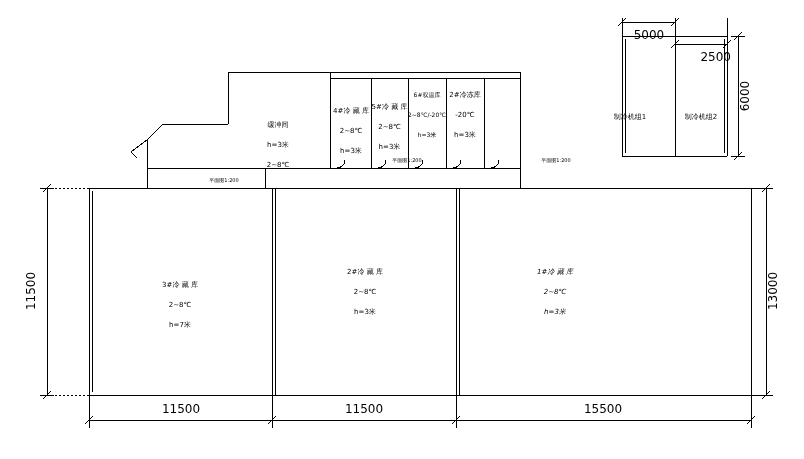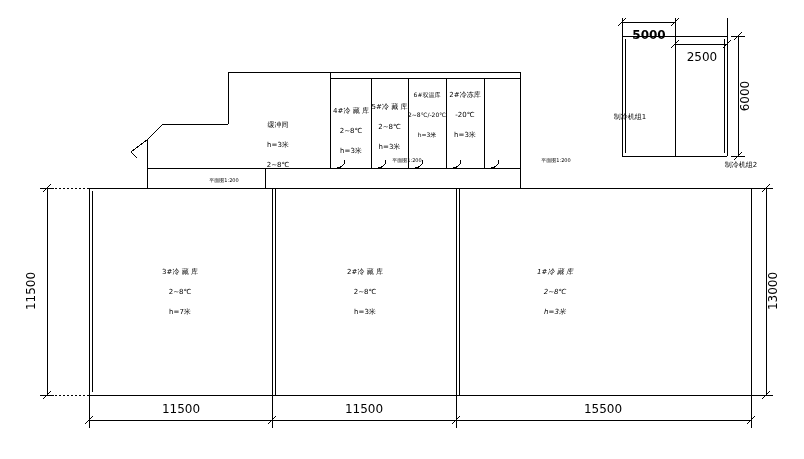--- a/index.html
+++ b/index.html
@@ -148,47 +148,47 @@
     <div>2~8℃/-20℃</div>
     <div>h=3米</div>
   </div>
 
   <div class="room" style="left:446px; top:80px; width:38px;">
     <div>2#冷冻库</div>
     <div>-20℃</div>
     <div>h=3米</div>
   </div>
 
-  <div class="room" style="left:130px; top:257px; width:100px;">
+  <div class="room" style="left:130px; top:270px; width:100px;">
     <div>3#冷 藏 库</div>
     <div>2~8℃</div>
     <div>h=7米</div>
   </div>
 
   <div class="room" style="left:315px; top:257px; width:100px;">
     <div>2#冷 藏 库</div>
     <div>2~8℃</div>
     <div>h=3米</div>
   </div>
 
   <div class="room" style="left:505px; top:257px; width:100px;font-style:italic;">
     <div>1#冷 藏 库</div>
     <div>2~8℃</div>
     <div>h=3米</div>
   </div>
 
   <div class="lbl" style="left:608px; top:113px; width:44px;">制冷机组1</div>
-  <div class="lbl" style="left:718px; top:113px; width:46px;margin-top:48px;">制冷机组2</div>
+  <div class="lbl" style="left:678px; top:113px; width:46px;">制冷机组2</div>
 
   <div class="tiny" style="left:198px; top:177px; width:52px;">平面图1:200</div>
   <div class="tiny" style="left:381px; top:157px; width:52px;">平面图1:200</div>
   <div class="tiny" style="left:530px; top:157px; width:52px;">平面图1:200</div>
 
-  <div class="dim" style="left:620px; top:28px; width:58px;font-weight:bold;">5000</div>
-  <div class="dim" style="left:673px; top:50px; width:58px;">2500</div>
+  <div class="dim" style="left:620px; top:28px; width:58px;">5000</div>
+  <div class="dim" style="left:673px; top:50px; width:58px;text-align:right;">2500</div>
 
   <div class="dim vert" style="left:700px; top:89px; width:90px; transform:rotate(-90deg);">6000</div>
   <div class="dim vert" style="left:728px; top:284px; width:90px; transform:rotate(-90deg);">13000</div>
   <div class="dim vert" style="left:-14px; top:284px; width:90px; transform:rotate(-90deg);">11500</div>
 
   <div class="dim" style="left:151px; top:402px; width:60px;">11500</div>
   <div class="dim" style="left:334px; top:402px; width:60px;">11500</div>
   <div class="dim" style="left:573px; top:402px; width:60px;">15500</div>
 
 </div>

